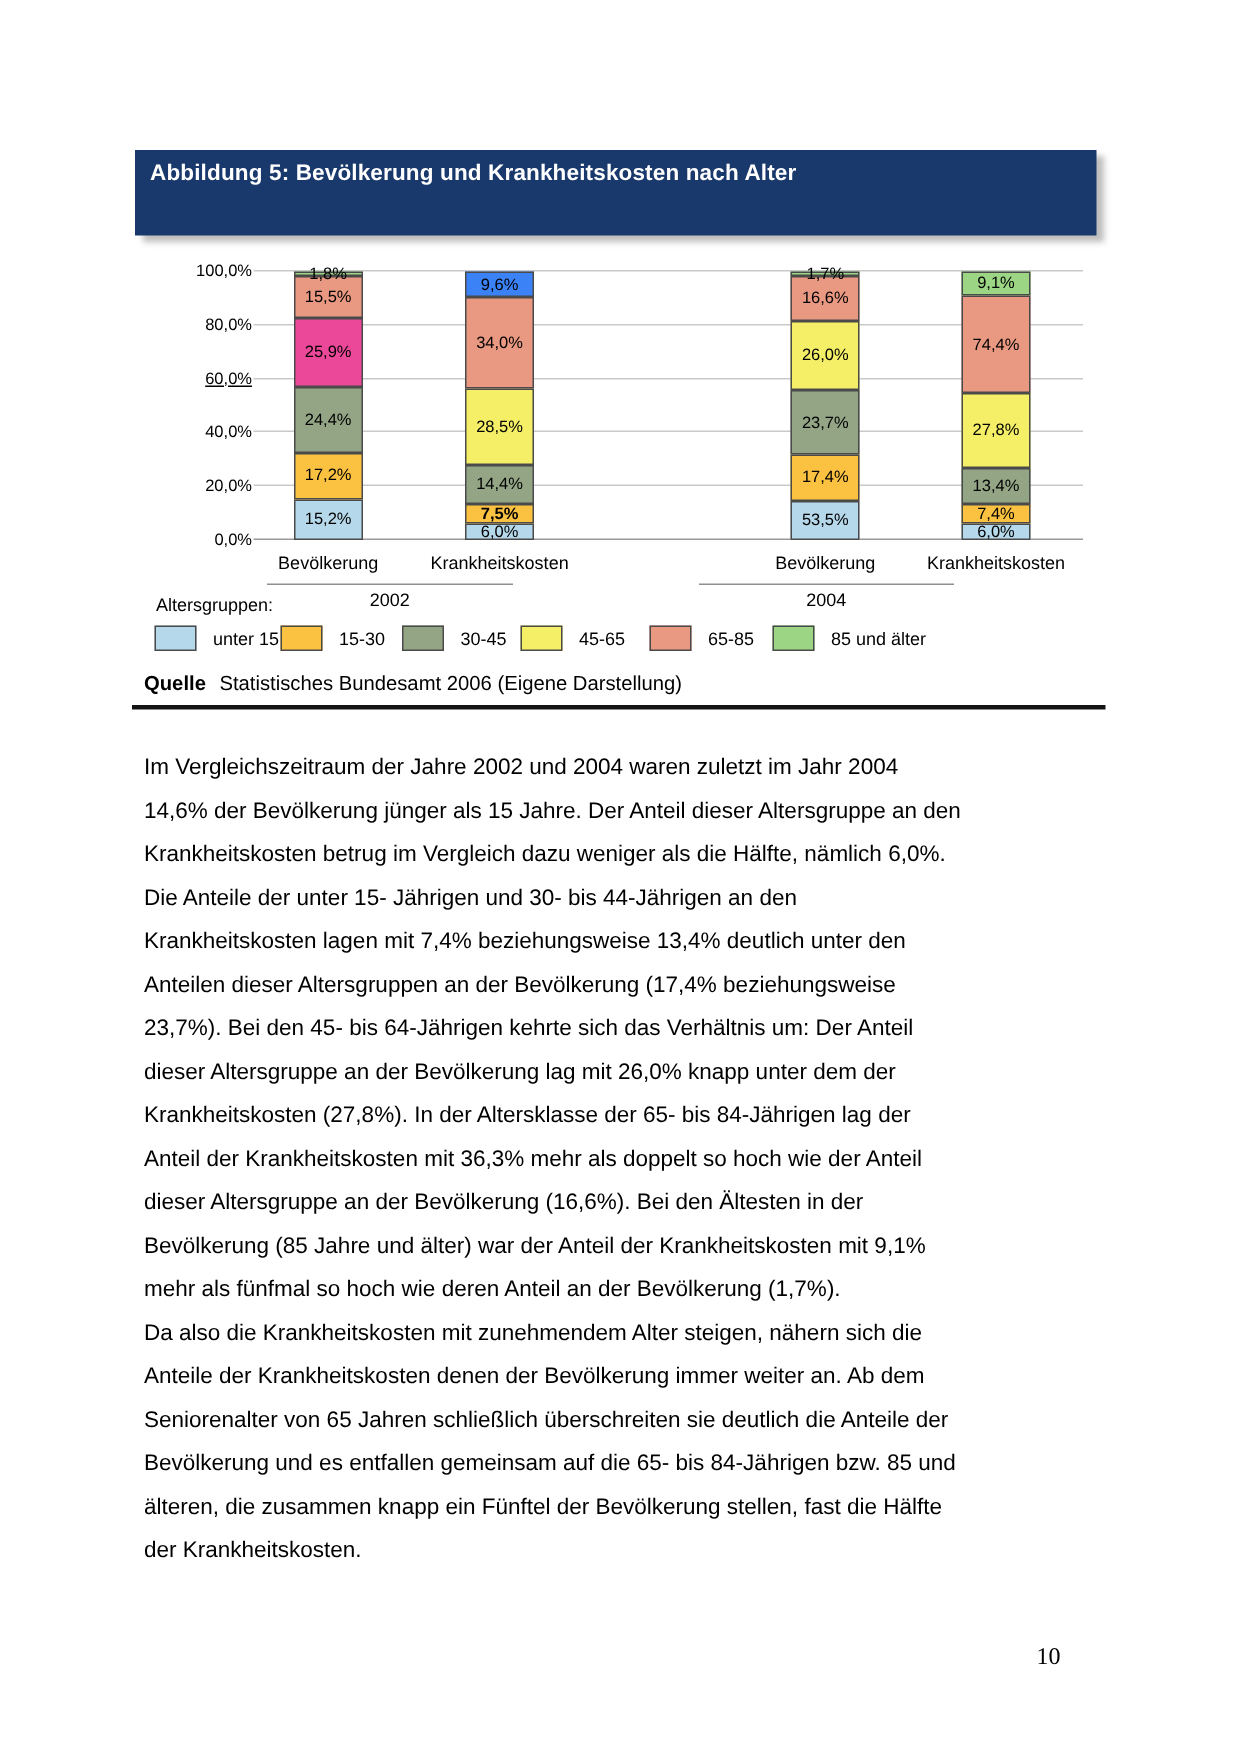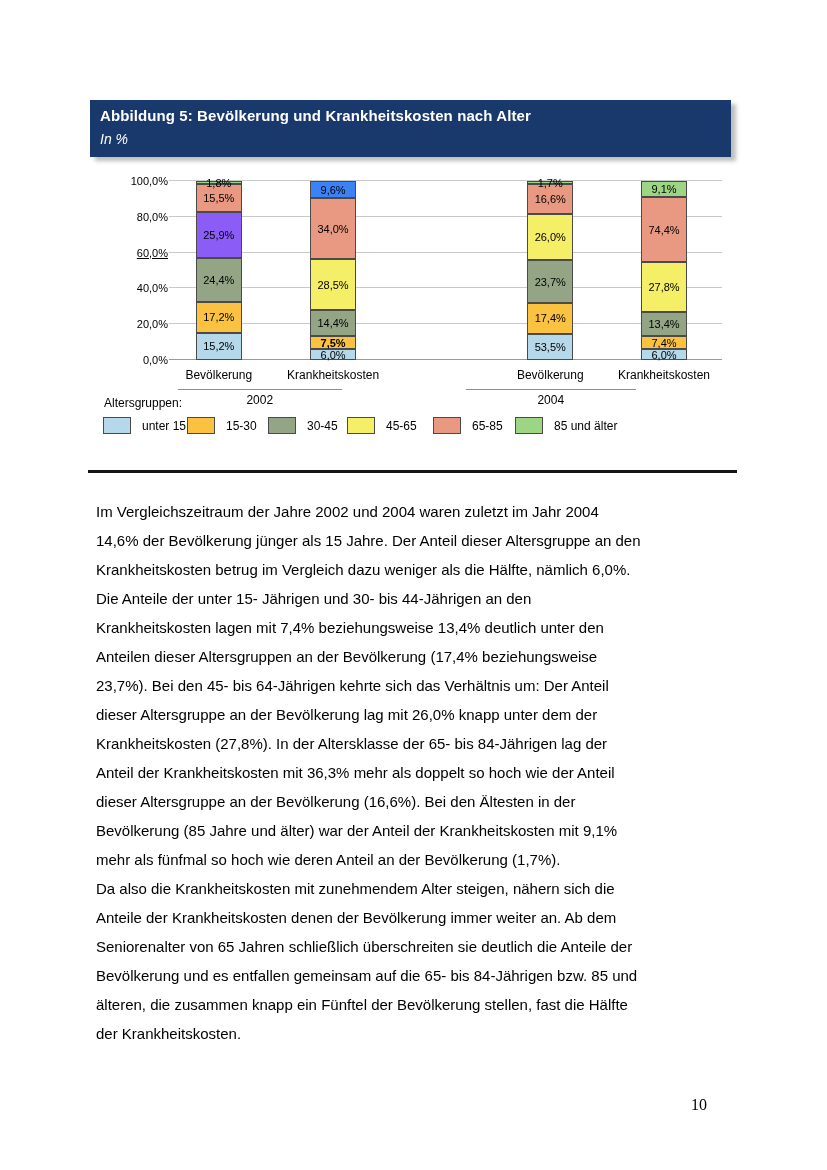--- a/index.html
+++ b/index.html
@@ -56,21 +56,20 @@
     font-family:Liberation Serif, serif; font-size:16px;text-align:right;
   }
 </style>
 </head>
 <body>
 
 <div class="page">
 
   <div class="fig-header">
     <div class="fig-title">Abbildung 5: Bevölkerung und Krankheitskosten nach Alter</div>
-    <div class="fig-subtitle">In %</div>
   </div>
 
   <div class="chart">
     <div class="y-axis">
         <div class="ytick" style="bottom: 0%;">0,0%</div>
         <div class="ytick" style="bottom: 20%;">20,0%</div>
         <div class="ytick" style="bottom: 40%;">40,0%</div>
         <div class="ytick" style="bottom: 60%; text-decoration: underline;">60,0%</div>
         <div class="ytick" style="bottom: 80%;">80,0%</div>
         <div class="ytick" style="bottom: 100%;">100,0%</div>
@@ -85,21 +84,21 @@
         <div class="bar" style="left: calc(3.8%); width: 8.4%;">
           <div class="seg" style="bottom: 0%; height: 15.2%; background: rgb(181, 216, 234);">
             <div class="seg-label">15,2%</div>
           </div>
           <div class="seg" style="bottom: 15.2%; height: 17.2%; background: rgb(251, 193, 65);">
             <div class="seg-label">17,2%</div>
           </div>
           <div class="seg" style="bottom: 32.4%; height: 24.4%; background: rgb(147, 165, 133);">
             <div class="seg-label">24,4%</div>
           </div>
-          <div class="seg" style="bottom: 56.8%; height: 25.9%; background: #8b5cf6;">
+          <div class="seg" style="bottom: 56.8%; height: 25.9%; background: #ec4899;">
             <div class="seg-label">25,9%</div>
           </div>
           <div class="seg" style="bottom: 82.7%; height: 15.5%; background: rgb(233, 152, 129);">
             <div class="seg-label">15,5%</div>
           </div>
           <div class="seg" style="bottom: 98.2%; height: 1.8%; background: rgb(156, 213, 132);">
             <div class="seg-label">1,8%</div>
           </div>
         </div>
         <div class="bar" style="left: calc(24.7%); width: 8.4%;">
@@ -193,20 +192,23 @@
         </div>
         <div class="legend-item" style="left: 343px;">
           <div class="swatch" style="background: rgb(233, 152, 129);"></div>
           <div class="legend-label">65-85</div>
         </div>
         <div class="legend-item" style="left: 425px;">
           <div class="swatch" style="background: rgb(156, 213, 132);"></div>
           <div class="legend-label">85 und älter</div>
         </div>
       </div>
+    <div class="source">
+      <span class="source-label">Quelle</span><span>Statistisches Bundesamt 2006 (Eigene Darstellung)</span>
+    </div>
   </div>
 
   <div class="rule"></div>
 
   <div class="body-text">
     <p>Im Vergleichszeitraum der Jahre 2002 und 2004 waren zuletzt im Jahr 2004
 14,6% der Bevölkerung jünger als 15 Jahre. Der Anteil dieser Altersgruppe an den
 Krankheitskosten betrug im Vergleich dazu weniger als die Hälfte, nämlich 6,0%.
 Die Anteile der unter 15- Jährigen und 30- bis 44-Jährigen an den
 Krankheitskosten lagen mit 7,4% beziehungsweise 13,4% deutlich unter den

